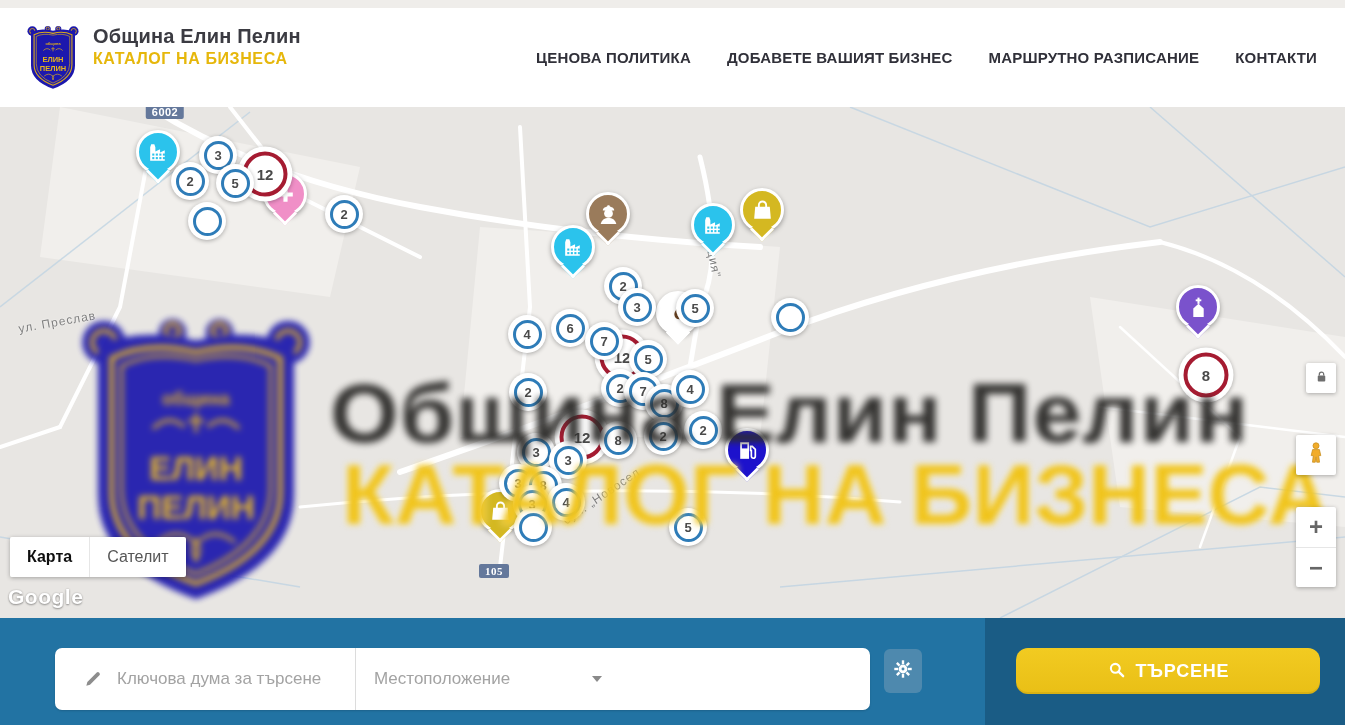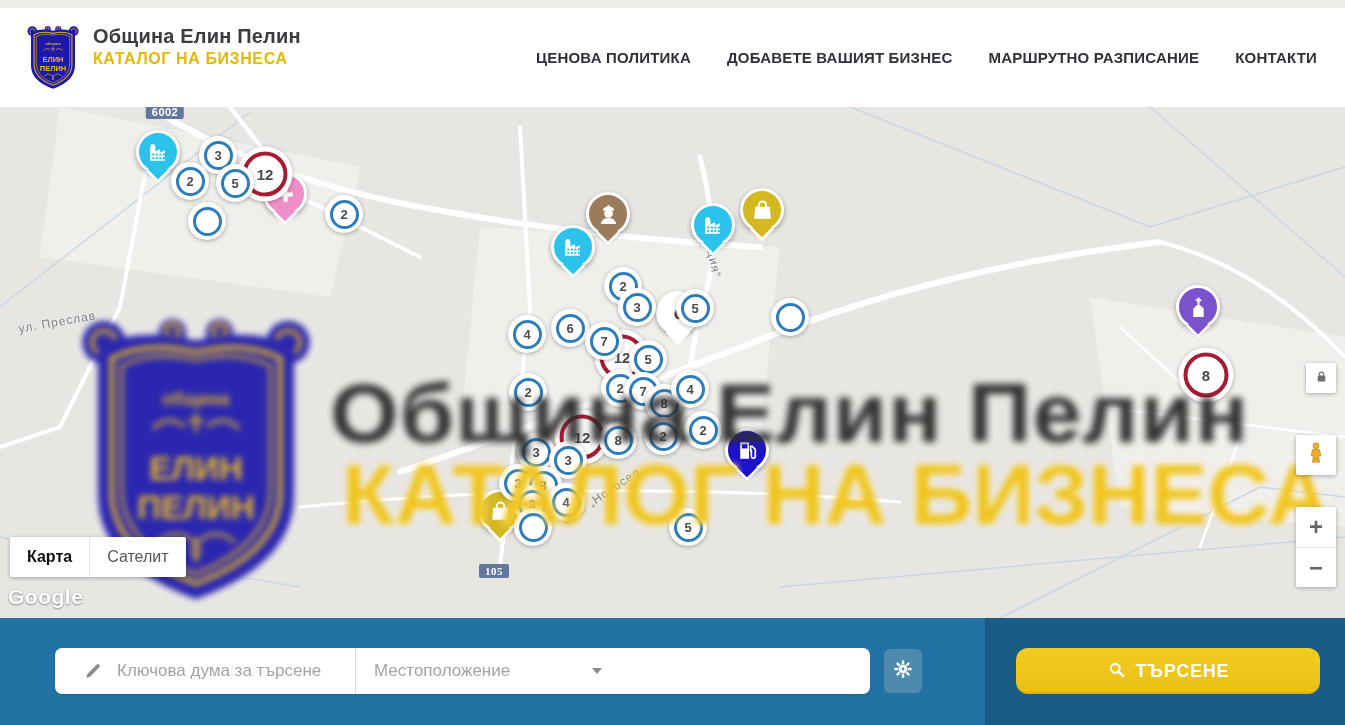--- a/index.html
+++ b/index.html
@@ -53,21 +53,21 @@
   .ctl-lock svg { width:15px; height:15px; }
   .ctl-pegman { position:absolute; left:1296px; top:328px; z-index:20; width:40px; height:40px; background:#fff; border-radius:2px; box-shadow:0 1px 4px rgba(0,0,0,.3); display:flex; align-items:center; justify-content:center; cursor:pointer; }
   .ctl-pegman svg { width:24px; height:24px; }
   .ctl-zoom { position:absolute; left:1296px; top:400px; z-index:20; width:40px; background:#fff; border-radius:2px; box-shadow:0 1px 4px rgba(0,0,0,.3); }
   .zoom-btn { height:40px; display:flex; align-items:center; justify-content:center; font-size:24px; font-weight:700; color:#666; cursor:pointer; }
   .ctl-zoom .zoom-btn + .zoom-btn { border-top:1px solid #e6e6e6; }
 
   
   .searchbar { position:absolute; top:618px; left:0; right:0; height:107px; background:#2273a3; z-index:30; }
   .searchbar .right-panel { position:absolute; right:0; top:0; width:360px; height:107px; background:#1a5c85; }
-  .field { position:absolute; left:55px; top:30px; width:815px; height:46px; background:#fff; border-radius:7px; display:flex; align-items:stretch; box-shadow:0 1px 2px rgba(0,0,0,.15); }
+  .field { position:absolute; left:55px; top:30px; width:815px; height:62px; background:#fff; border-radius:7px; display:flex; align-items:stretch; box-shadow:0 1px 2px rgba(0,0,0,.15); }
   .seg { display:flex; align-items:center; position:relative; }
   .seg.kw { width:300px; padding-left:28px; }
   .seg.kw .pencil { margin-right:14px; display:flex; }
   .seg.kw .pencil svg { width:20px; height:20px; }
   .seg.kw input { border:none; outline:none; font-size:17px; color:#555; width:220px; font-family:"Liberation Sans",sans-serif; }
   .seg.kw input::placeholder { color:#a3a3a3; }
   .seg.dd { width:265px; border-left:1px solid #dcdcdc; padding:0 18px; justify-content:space-between; cursor:pointer; }
   .seg.dd .dd-label { font-size:17px; color:#a3a3a3; }
   .caret { width:0; height:0; border-left:5px solid transparent; border-right:5px solid transparent; border-top:6px solid #8a8a8a; }
   .gear-btn { position:absolute; left:884px; top:31px; width:38px; height:44px; background:#4e89ae; border-radius:6px; display:flex; align-items:center; justify-content:center; cursor:pointer; }

